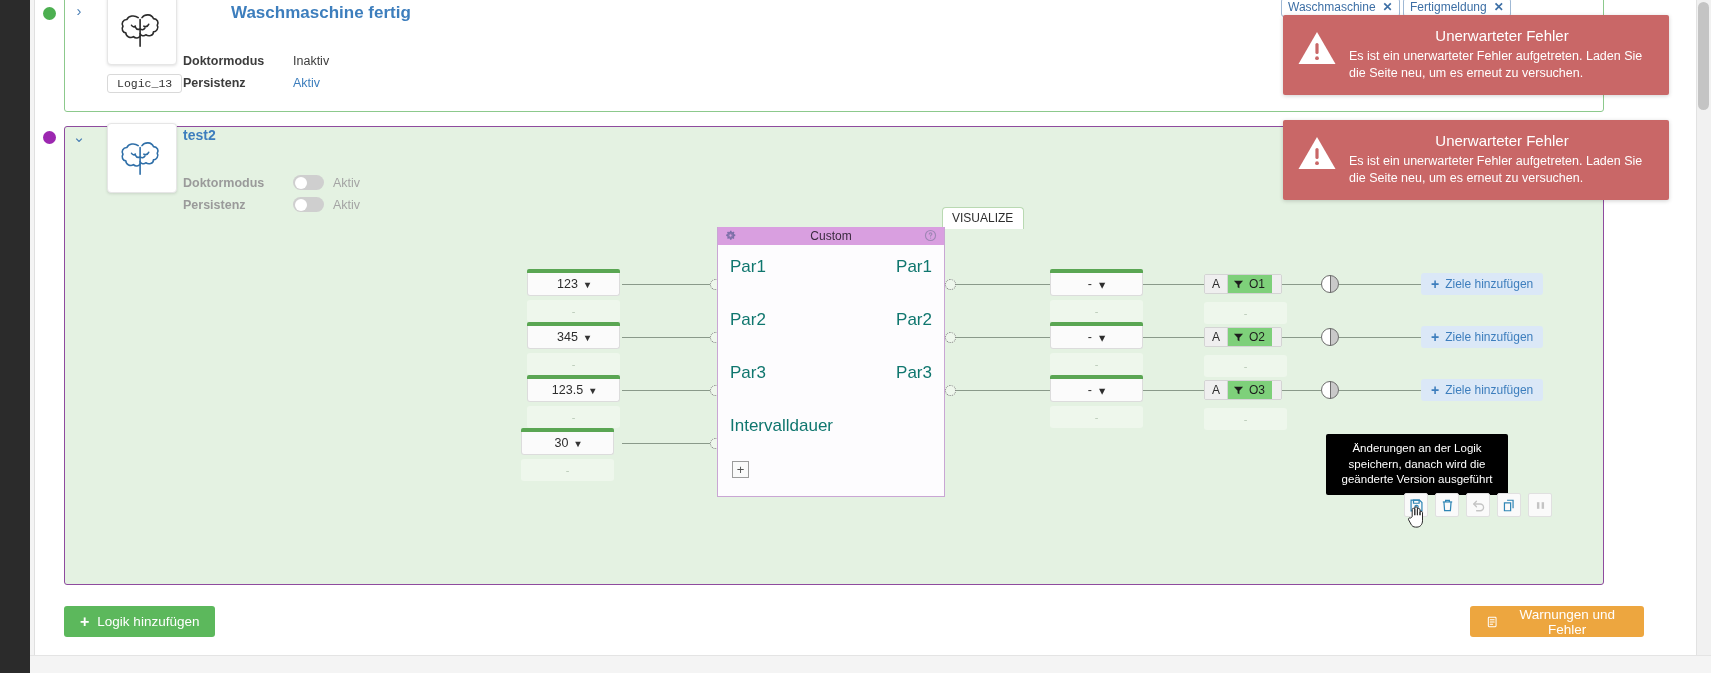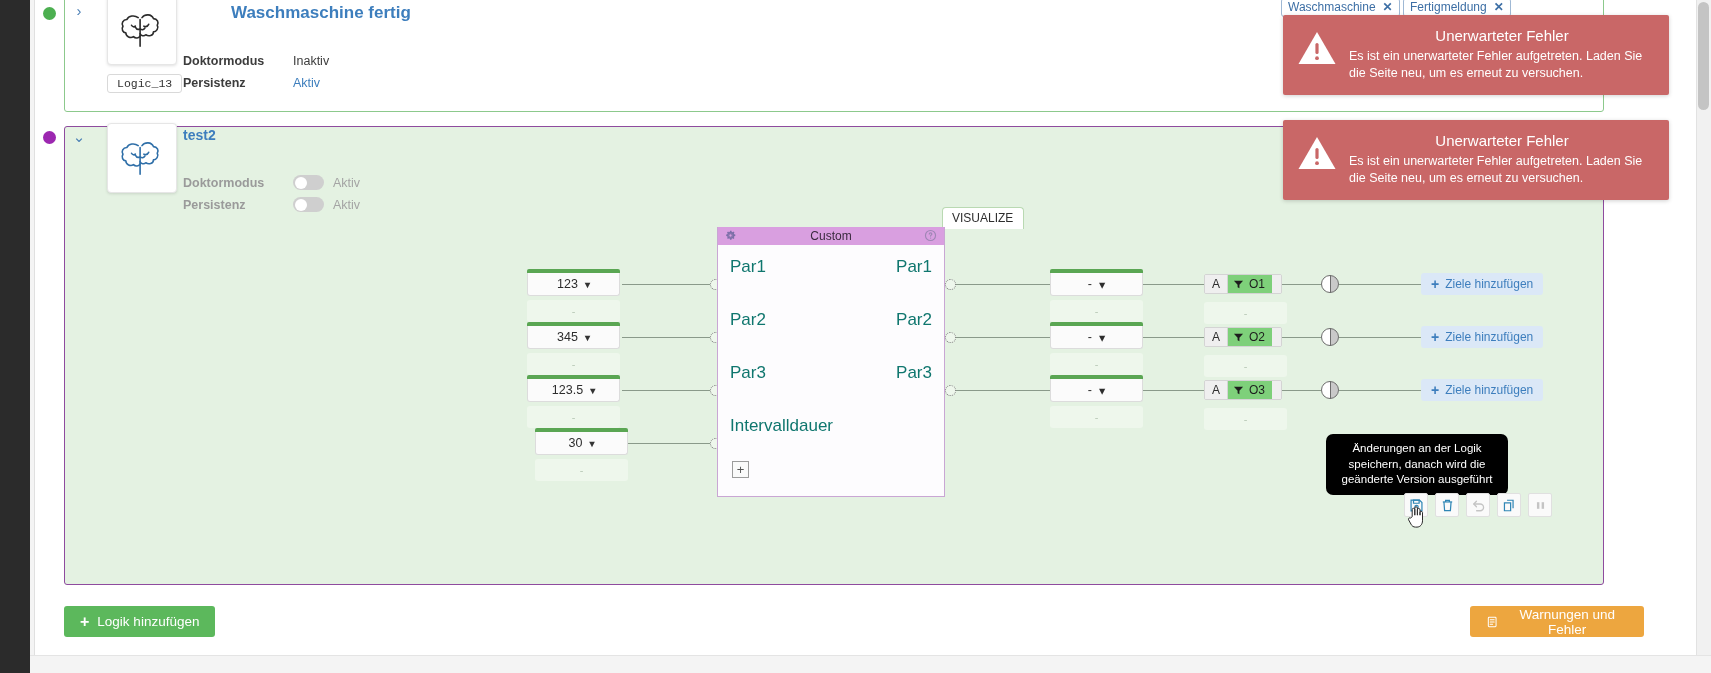--- a/index.html
+++ b/index.html
@@ -371,21 +371,21 @@
 
   
   .tooltip {
     position: absolute;
     background: #000000;
     color: #ffffff;
     font-size: 11.5px;
     line-height: 15.5px;
     text-align: center;
     padding: 7px 10px;
-    border-radius: 7px;
+    border-radius: 2px;
     width: 182px;
   }
   .tooltip::after {
     content: "";
     position: absolute;
     bottom: -7px;
     left: 50%;
     margin-left: -6px;
     border-left: 7px solid transparent;
     border-right: 7px solid transparent;
@@ -571,21 +571,21 @@
 
         <div class="node-input" style="left:462px; top:248px;">
           <div class="bar"></div>
           <div class="field">
             <span>123.5</span>
             <span class="chev">▾</span>
           </div>
           <div class="node-sub">-</div>
         </div>
 
-        <div class="node-input" style="left:470px; top:301px;">
+        <div class="node-input" style="left:456px; top:301px;">
           <div class="bar"></div>
           <div class="field">
             <span>30</span>
             <span class="chev">▾</span>
           </div>
           <div class="node-sub">-</div>
         </div>
 
         <div class="port" style="left:645px; top:152px;"></div>
         <div class="port" style="left:645px; top:205px;"></div>

